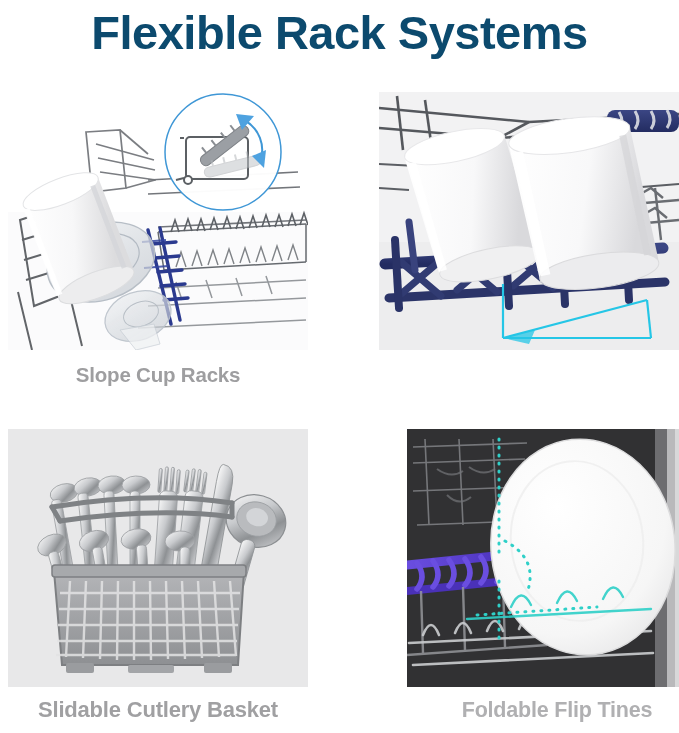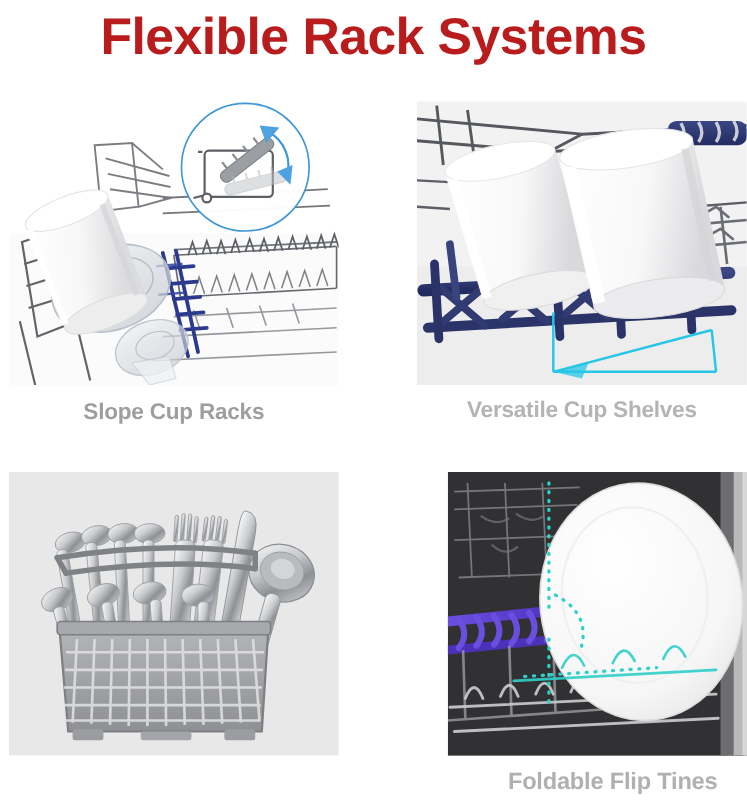--- a/index.html
+++ b/index.html
@@ -25,21 +25,21 @@
   .title {
     position: absolute;
     left: 0;
     top: 2px;
     width: 679px;
     text-align: center;
     font-size: 47px;
     line-height: 62px;
     font-weight: bold;
     letter-spacing: -0.5px;
-    color: #b91c1c;
+    color: #0c4a6e;
     font-family: "Liberation Sans", sans-serif;
   }
 
   
   .grid {
     position: absolute;
     left: 0;
     top: 92px;
     width: 627px;
     height: 641px;
@@ -324,21 +324,20 @@
             <g stroke="#25c6e6" stroke-width="2.2" fill="none">
               <path d="M124 192 L124 246"></path>
               <path d="M124 246 L272 246"></path>
               <path d="M124 246 L268 208"></path>
               <path d="M268 208 L272 246"></path>
             </g>
             <polygon points="124,246 156,238 150,252" fill="#25c6e6" opacity="0.75"></polygon>
           </g>
         </svg>
       </div>
-      <div class="caption cap-tr">Versatile Cup Shelves</div>
     </div>
 
     <div class="cell cell-bl">
       <div class="photo">
         <svg class="scene" viewBox="0 0 300 258">
           <defs>
             <linearGradient id="steelG" x1="0" y1="0" x2="1" y2="1">
               <stop offset="0" stop-color="#fdfdfd"></stop>
               <stop offset="0.4" stop-color="#c8cacd"></stop>
               <stop offset="0.65" stop-color="#8e9194"></stop>
@@ -424,20 +423,21 @@
                 <path d="M52 164 L232 164 M51 180 L231 180 M50 196 L230 196 M49 212 L229 212 M48 226 L228 226"></path>
               </g>
 
               <rect x="58" y="234" width="28" height="10" rx="2" fill="#9a9c9f"></rect>
               <rect x="196" y="234" width="28" height="10" rx="2" fill="#9a9c9f"></rect>
               <rect x="120" y="236" width="46" height="8" rx="2" fill="#a3a5a8"></rect>
             </g>
           </g>
         </svg>
       </div>
+      <div class="caption cap-bl">Slidable Cutlery Basket</div>
     </div>
 
     <div class="cell cell-br">
       <div class="photo">
         <svg class="scene" viewBox="0 0 300 258">
           <defs>
             <radialGradient id="plateG" cx="0.38" cy="0.3" r="0.85">
               <stop offset="0" stop-color="#ffffff"></stop>
               <stop offset="0.7" stop-color="#f6f6f6"></stop>
               <stop offset="1" stop-color="#e2e2e3"></stop>

